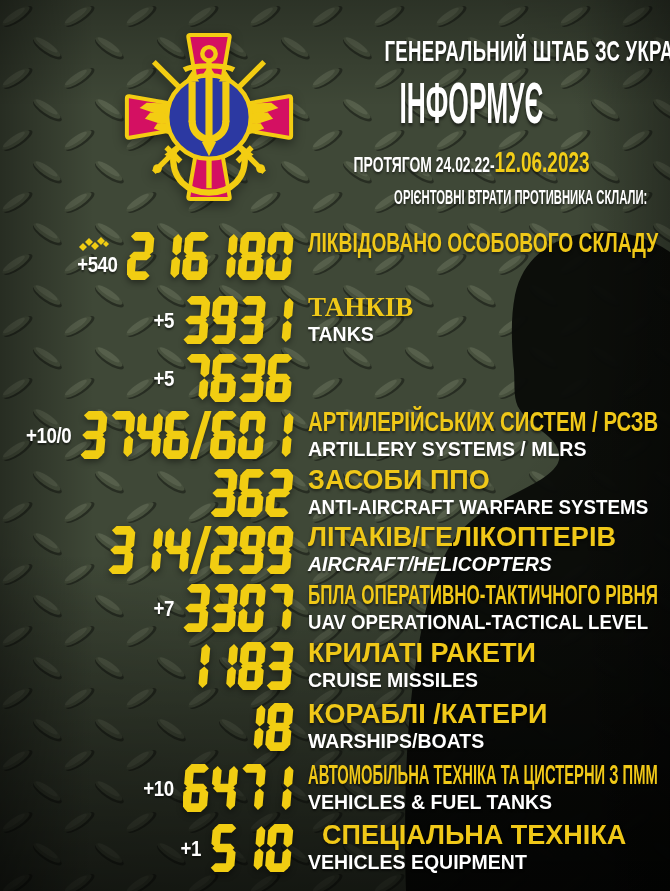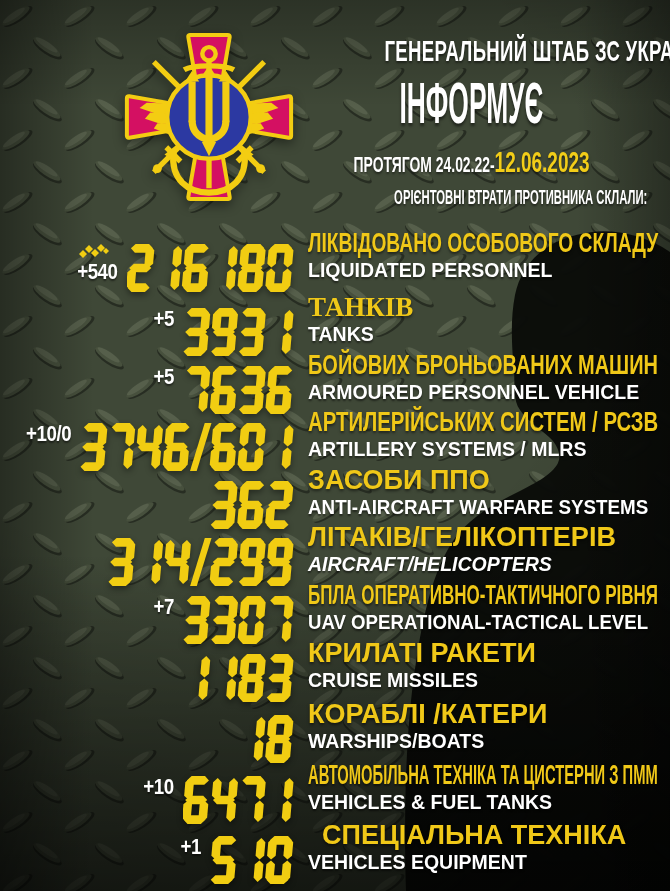--- a/index.html
+++ b/index.html
@@ -25,21 +25,21 @@
   .h-title{font-size:30px;font-weight:bold;letter-spacing:.5px;text-shadow:0 2px 3px rgba(0,0,0,.5);}
   .h-informs{font-size:57px;font-weight:bold;margin-top:9px;text-shadow:0 3px 4px rgba(0,0,0,.5);}
   .h-period{margin-top:15px;text-shadow:0 2px 3px rgba(0,0,0,.5);}
   .h-period .pfx{font-size:22px;font-weight:bold;}
   .h-period .date{font-size:30px;font-weight:bold;color:#f2cd18;}
   .h-note{font-size:21px;font-weight:bold;margin-top:9px;text-shadow:0 2px 3px rgba(0,0,0,.5);}
   .rows{position:absolute;inset:0;}
   .row{position:absolute;left:0;width:670px;height:54px;}
   .r1{top:232px}.r2{top:296px}.r3{top:354px}.r4{top:411px}.r5{top:469px}
   .r6{top:526px}.r7{top:584px}.r8{top:642px}.r9{top:703px}.r10{top:764px}.r11{top:824px}
-  .numline{position:absolute;left:0;top:12px;width:294px;display:flex;align-items:flex-start;justify-content:flex-end;gap:9px;}
+  .numline{position:absolute;left:0;top:0;width:294px;display:flex;align-items:center;justify-content:flex-end;gap:9px;}
   .digits{display:block;filter:drop-shadow(0 3px 3px rgba(0,0,0,.4));}
   .delta-block{display:flex;flex-direction:column;align-items:center;margin-bottom:3px;}
   .delta{color:#fff;font-weight:bold;font-size:22px;line-height:1;letter-spacing:-.5px;
          transform:scaleX(.85);transform-origin:100% 100%;white-space:nowrap;
          text-shadow:0 2px 2px rgba(0,0,0,.5);}
   .pers-icon{margin-bottom:3px;}
   .labels{position:absolute;left:308px;top:-1px;width:362px;}
   .lab-uk{display:inline-block;color:#f0c818;font-size:27px;font-weight:bold;line-height:25px;
           white-space:nowrap;transform-origin:0 50%;text-shadow:0 2px 3px rgba(0,0,0,.5);}
   .lab-en{display:inline-block;color:#fff;font-size:19.5px;font-weight:bold;line-height:1;margin-top:5px;
@@ -193,21 +193,21 @@
                 <polygon points="1.5,4.5 6,0 20,0 24.5,4.5 20,9 6,9" fill="#f1cd12"></polygon>
                 <polygon points="21.5,2 26,6.5 26,20.5 21.5,24.5 17,20.5 17,6.5" fill="#f1cd12"></polygon>
                 <polygon points="21.5,25.5 26,29.5 26,43.5 21.5,48 17,43.5 17,29.5" fill="#f1cd12"></polygon>
                 <polygon points="1.5,45.5 6,41 20,41 24.5,45.5 20,50 6,50" fill="#f1cd12"></polygon>
                 <polygon points="4.5,25.5 9,29.5 9,43.5 4.5,48 0,43.5 0,29.5" fill="#f1cd12"></polygon>
                 <polygon points="4.5,2 9,6.5 9,20.5 4.5,24.5 0,20.5 0,6.5" fill="#f1cd12"></polygon>
               </g>
             </svg></span>
       </div>
       <div class="labels"><span class="lab-uk" style="transform: scaleX(0.711382);">ЛІКВІДОВАНО ОСОБОВОГО СКЛАДУ</span><br>
-      <span class="lab-en" style="transform: scaleX(1);">LIQUIDATED PERSONNEL</span></div>
+      </div>
     </div>
 
     <div class="row r2">
       <div class="numline">
           <span class="delta" style="margin-bottom:3px">+5</span>
         <span class="digits"><svg width="111" height="48" viewBox="0 0 116 50" aria-hidden="true">
               <g transform="translate(3,0) skewX(-5)">
                 <polygon points="1.5,4.5 6,0 20,0 24.5,4.5 20,9 6,9" fill="#f1cd12"></polygon>
                 <polygon points="21.5,2 26,6.5 26,20.5 21.5,24.5 17,20.5 17,6.5" fill="#f1cd12"></polygon>
                 <polygon points="1.5,25 6,20.5 20,20.5 24.5,25 20,29.5 6,29.5" fill="#f1cd12"></polygon>
@@ -266,22 +266,20 @@
               <g transform="translate(90,0) skewX(-5)">
                 <polygon points="1.5,4.5 6,0 20,0 24.5,4.5 20,9 6,9" fill="#f1cd12"></polygon>
                 <polygon points="4.5,2 9,6.5 9,20.5 4.5,24.5 0,20.5 0,6.5" fill="#f1cd12"></polygon>
                 <polygon points="1.5,25 6,20.5 20,20.5 24.5,25 20,29.5 6,29.5" fill="#f1cd12"></polygon>
                 <polygon points="4.5,25.5 9,29.5 9,43.5 4.5,48 0,43.5 0,29.5" fill="#f1cd12"></polygon>
                 <polygon points="1.5,45.5 6,41 20,41 24.5,45.5 20,50 6,50" fill="#f1cd12"></polygon>
                 <polygon points="21.5,25.5 26,29.5 26,43.5 21.5,48 17,43.5 17,29.5" fill="#f1cd12"></polygon>
               </g>
             </svg></span>
         </div>
-      <div class="labels"><span class="lab-uk" style="transform: scaleX(0.739958);">БОЙОВИХ БРОНЬОВАНИХ МАШИН</span><br>
-      <span class="lab-en" style="transform: scaleX(1);">ARMOURED PERSONNEL VEHICLE</span></div>
     </div>
 
     <div class="row r4">
       <div class="numline">
           <span class="delta" style="margin-bottom:3px">+10/0</span>
         <span class="digits"><svg width="214" height="48" viewBox="0 0 223 50" aria-hidden="true">
               <g transform="translate(3,0) skewX(-5)">
                 <polygon points="1.5,4.5 6,0 20,0 24.5,4.5 20,9 6,9" fill="#f1cd12"></polygon>
                 <polygon points="21.5,2 26,6.5 26,20.5 21.5,24.5 17,20.5 17,6.5" fill="#f1cd12"></polygon>
                 <polygon points="1.5,25 6,20.5 20,20.5 24.5,25 20,29.5 6,29.5" fill="#f1cd12"></polygon>

